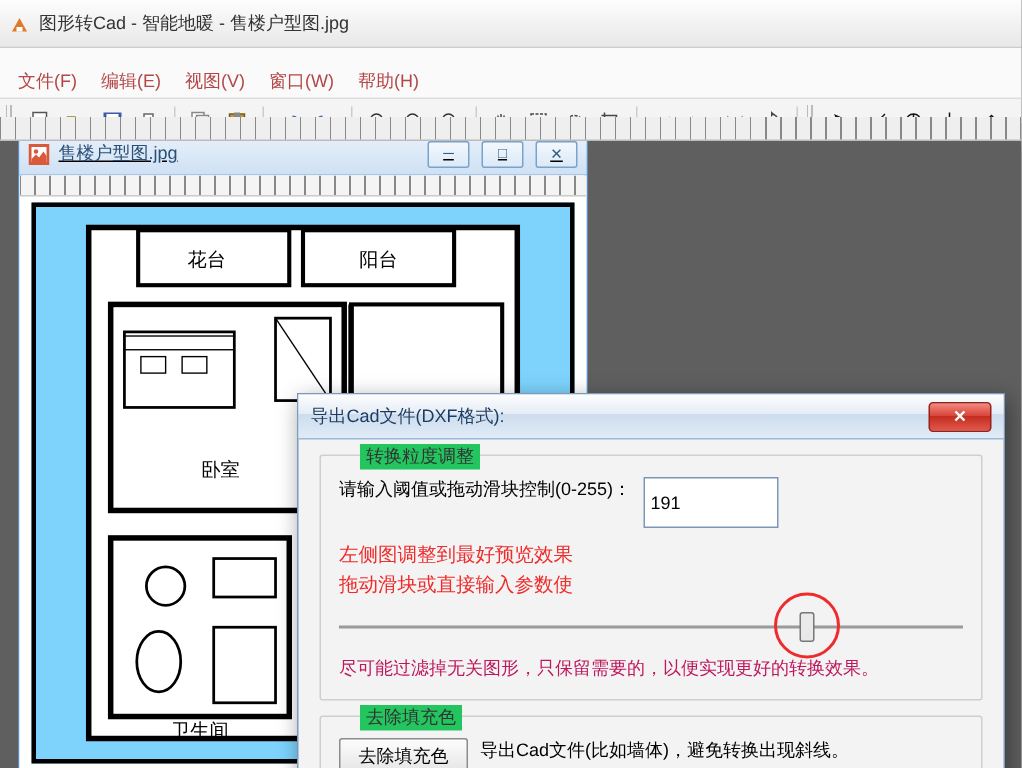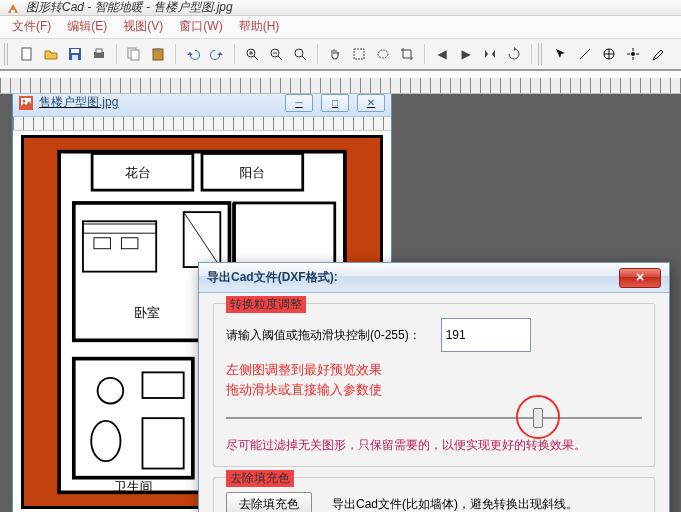--- a/index.html
+++ b/index.html
@@ -1,50 +1,50 @@
 <!DOCTYPE html>
 <html><head>
 <meta charset="utf-8">
 <style>
 * { box-sizing: border-box; margin: 0; padding: 0; }
 body { font-family: "Microsoft YaHei", SimSun, sans-serif; font-size: 12px; background: #fff; width: 681px; height: 512px; overflow: hidden; position: relative; }
 
-.app-titlebar { height: 16px; background: linear-gradient(#fdfdfd,#e8e8e8); border-bottom: 1px solid #ccc; display: flex; align-items: center; padding: 0 6px; gap: 6px; font-style: italic; }
+.app-titlebar { height: 32px; background: linear-gradient(#fdfdfd,#e8e8e8); border-bottom: 1px solid #ccc; display: flex; align-items: center; padding: 0 6px; gap: 6px; }
 .app-icon { width: 14px; height: 14px; display: inline-flex; align-items: center; justify-content: center; }
 .app-title { color: #333; }
 
-.menubar { height: 23px; background: #fafafa; border-bottom: 1px solid #ddd; display: flex; align-items: flex-start; padding: 0 4px; }
+.menubar { height: 34px; background: #fafafa; border-bottom: 1px solid #ddd; display: flex; align-items: flex-end; padding: 0 4px; }
 .menubar span { padding: 2px 8px; color: #b34747; cursor: default; }
 
 .toolbar { height: 32px; background: #f4f4f4; border-bottom: 2px solid #9a9a9a; display: flex; align-items: center; padding: 0 4px; gap: 2px; }
 .tbtn { width: 22px; height: 22px; display: inline-flex; align-items: center; justify-content: center; border: 1px solid transparent; cursor: default; color: #444; }
 .tsep { width: 1px; height: 20px; background: #ccc; margin: 0 4px; }
 .grabber { width: 6px; height: 22px; background: repeating-linear-gradient(90deg,#bbb,#bbb 1px,transparent 1px,transparent 3px); margin-right: 4px; }
 
 .workspace { position: absolute; top: 82px; left: 0; right: 0; bottom: 0; background: #5f5f5f; }
 .ruler-h { position: absolute; top: 78px; left: 0; right: 0; height: 16px; background: #efefef; border-bottom: 1px solid #bbb; z-index: 2; }
 .ruler-h::before { content:""; display:block; height:100%; background: repeating-linear-gradient(90deg,#888,#888 1px,transparent 1px,transparent 10px); }
 
 .child-window { position: absolute; top: 6px; left: 12px; width: 380px; height: 430px; background: #fff; border: 1px solid #5a8fc2; box-shadow: 0 0 0 2px #8cb4dd inset; }
 .child-titlebar { height: 28px; background: linear-gradient(#e9f1fb,#cfe1f4); display: flex; align-items: center; padding: 0 6px; gap: 6px; border-bottom: 1px solid #a9c6e4; text-decoration: underline; }
 .child-titlebar .title { flex: 1; color: #2a4f77; }
 .win-btn { width: 28px; height: 18px; border: 1px solid #7aa3cc; background: linear-gradient(#f3f8fd,#dbe9f7); display: inline-flex; align-items: center; justify-content: center; margin-left: 2px; font-size: 10px; color: #355b82; cursor: default; border-radius: 2px; }
 .child-content { position: absolute; top: 28px; left: 0; right: 0; bottom: 0; background: #fff; overflow: hidden; }
 .child-ruler { height: 14px; background: #f4f4f4; border-bottom: 1px solid #ccc; background-image: repeating-linear-gradient(90deg,#888,#888 1px,transparent 1px,transparent 10px); }
-.floorplan { position: absolute; top: 18px; left: 8px; right: 8px; bottom: 8px; background: #c2410c; border: 3px solid #000; padding: 10px; }
+.floorplan { position: absolute; top: 18px; left: 8px; right: 8px; bottom: 8px; background: #7dd3fc; border: 3px solid #000; padding: 10px; }
 .floorplan svg { width:100%; height:100%; }
 
 .dialog { position: absolute; top: 180px; left: 198px; width: 472px; height: 316px; background: #f3f3f3; border: 1px solid #7a9abf; box-shadow: 2px 4px 14px rgba(0,0,0,.4); z-index: 10; }
 .dlg-titlebar { height: 30px; background: linear-gradient(#fdfdfe,#e4ecf5 45%,#cdddef 46%,#e0ebf6); border-bottom: 1px solid #9cb9d8; display: flex; align-items: center; padding: 0 8px; color: #1d3a5f; font-weight: bold; }
-.dlg-titlebar .t { flex: 1; font-weight: bold; }
+.dlg-titlebar .t { flex: 1; font-weight: normal; }
 .dlg-close { width: 42px; height: 20px; border-radius: 3px; background: linear-gradient(#f08a82,#d9463a 45%,#c22c1f 46%,#e0584c); border: 1px solid #9b1f14; color: #fff; display: flex; align-items: center; justify-content: center; font-size: 11px; cursor: default; }
 .dlg-body { padding: 10px 14px 8px; }
 .groupbox { border: 1px solid #cfcfcf; border-radius: 2px; padding: 14px 12px 12px; margin-bottom: 10px; position: relative; }
-.groupbox > .legend { position: absolute; top: -8px; left: 12px; background: #ef4444; padding: 0 4px; color: #333; }
-.row { display: flex; align-items: center; gap: 20px; margin-bottom: 8px; }
+.groupbox > .legend { position: absolute; top: -8px; left: 26px; background: #22c55e; padding: 0 4px; color: #333; }
+.row { display: flex; gap: 8px; margin-bottom: 8px; }
 .txtfield { width: 90px; height: 16px; border: 1px solid #7a95b5; background: #fff; padding: 16px 4px; font-size: 12px; }
 .anno { color: #ee2c2c; line-height: 1.5; font-size: 13px; margin: 4px 0 6px; }
 .slider-wrap { position: relative; height: 26px; display: flex; align-items: center; }
 .slider-track { flex:1; height: 2px; background: #9a9a9a; position: relative; }
 .slider-thumb { position: absolute; top: 50%; width: 10px; height: 20px; background: #e9e9e9; border: 1px solid #777; border-radius: 2px; transform: translate(-50%,-50%); }
 .circle-anno { position: absolute; width: 44px; height: 44px; border: 2px solid #ee2c2c; border-radius: 50%; pointer-events: none; }
 .help-text { color: #be185d; margin-top: 6px; font-size: 12px; }
 .btn { height: 24px; padding: 0 12px; background: linear-gradient(#fdfdfd,#e5e5e5); border: 1px solid #8c8c8c; border-radius: 2px; display: inline-flex; align-items: center; gap: 4px; cursor: default; font-size: 12px; }
 </style>
 </head>

